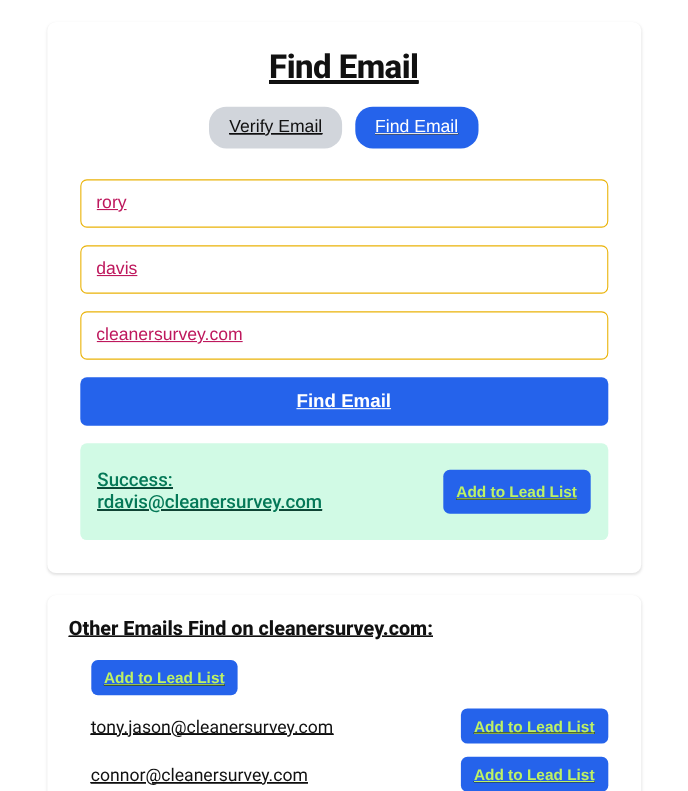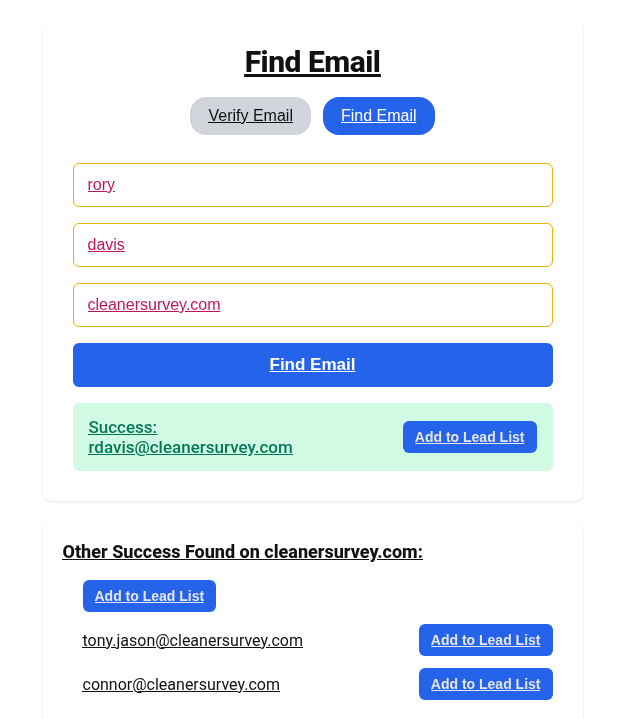--- a/index.html
+++ b/index.html
@@ -73,34 +73,33 @@
     border-radius: 6px;
     padding: 12px;
     font-size: 17px;
     font-weight: 700;
     cursor: pointer;
     margin-bottom: 16px;
   }
   .success-box {
     background: #d1fae5;
     border-radius: 6px;
-    padding: 14px 16px;
+    padding: 24px 16px;
     display: flex;
-    align-items: center;
     justify-content: space-between;
     gap: 40px;
   }
   .success-text {
     color: #047857;
     font-size: 17px;
     font-weight: 500;
   }
   .lead-btn {
     background: #2563eb;
-    color: #e5e5e5;
+    color: #bef264;
     border: none;
     border-radius: 6px;
     padding: 8px 12px;
     font-size: 14px;
     font-weight: 700;
     cursor: pointer;
     white-space: nowrap;
   }
   .section-heading {
     font-size: 18px;
@@ -144,21 +143,21 @@
 
   <button class="submit-btn">Find Email</button>
 
   <div class="success-box">
     <span class="success-text">Success: rdavis@cleanersurvey.com</span>
     <button class="lead-btn">Add to Lead List</button>
   </div>
 </div>
 
 <div class="card secondary">
-  <h2 class="section-heading">Other Success Found on cleanersurvey.com:</h2>
+  <h2 class="section-heading">Other Emails Find on cleanersurvey.com:</h2>
   <ul class="email-list">
     <li class="email-row">
       <button class="lead-btn">Add to Lead List</button>
     </li>
     <li class="email-row">
       <span class="email-text">tony.jason@cleanersurvey.com</span>
       <button class="lead-btn">Add to Lead List</button>
     </li>
     <li class="email-row">
       <span class="email-text">connor@cleanersurvey.com</span>

